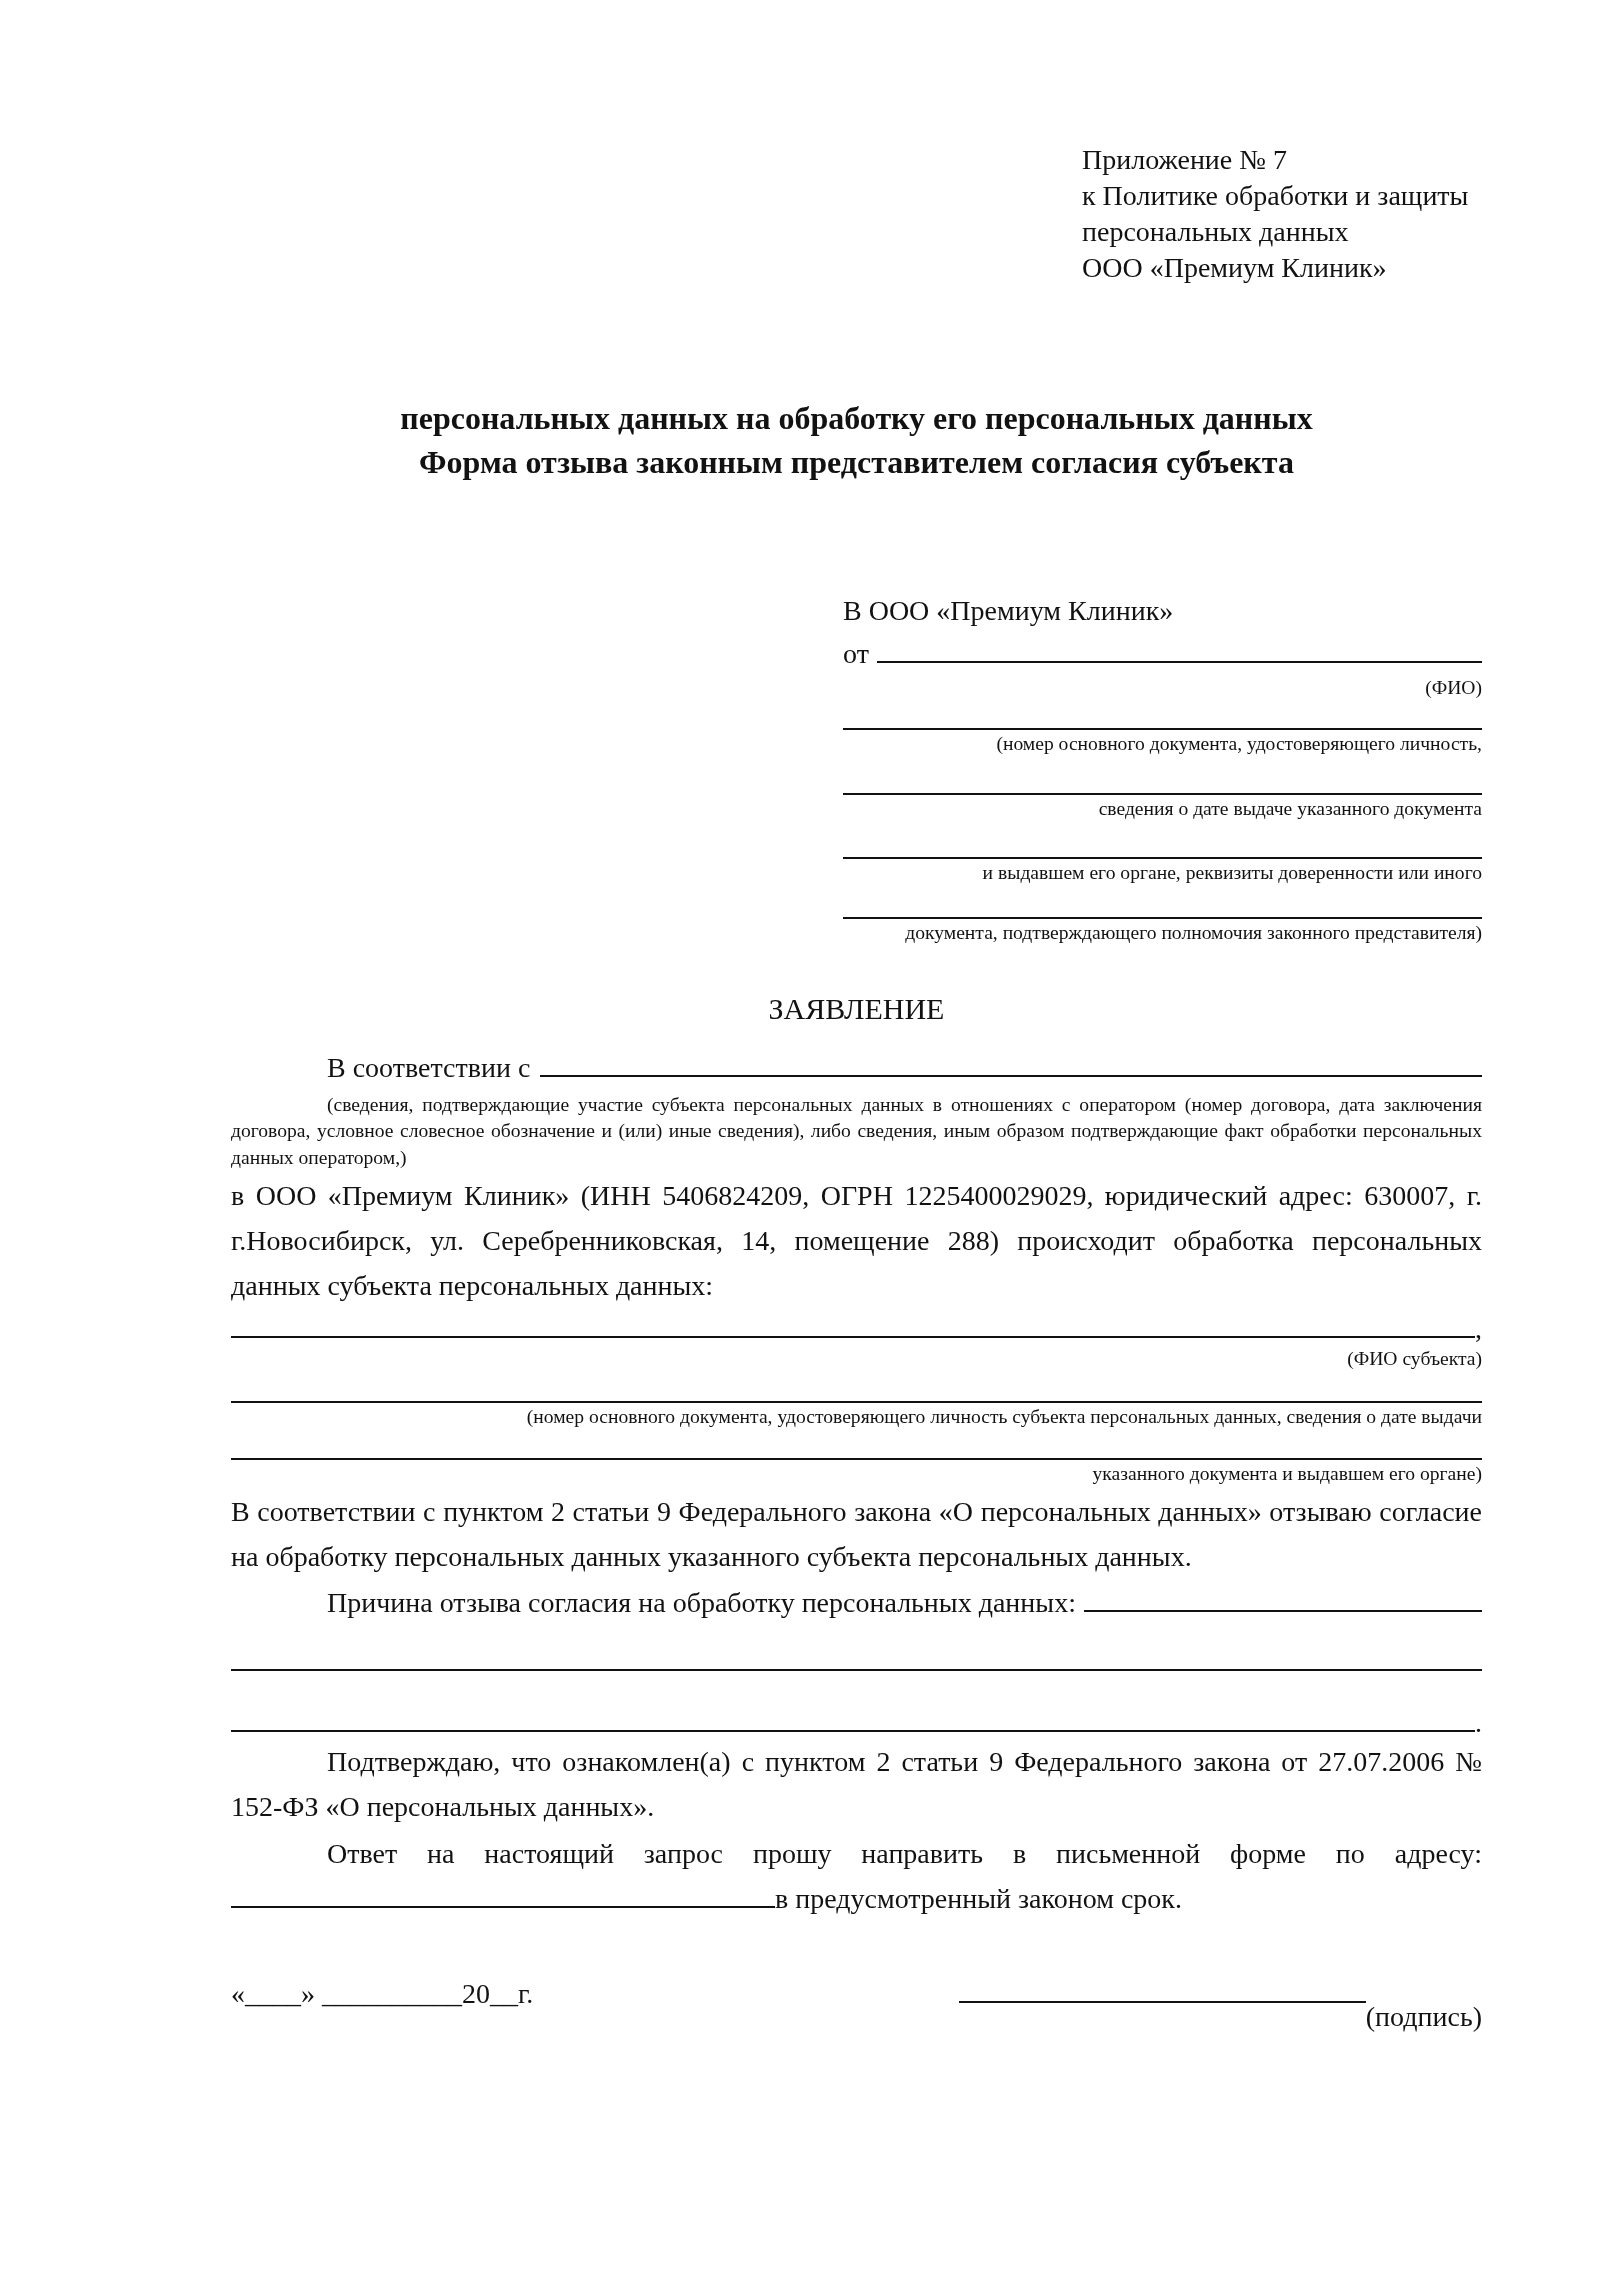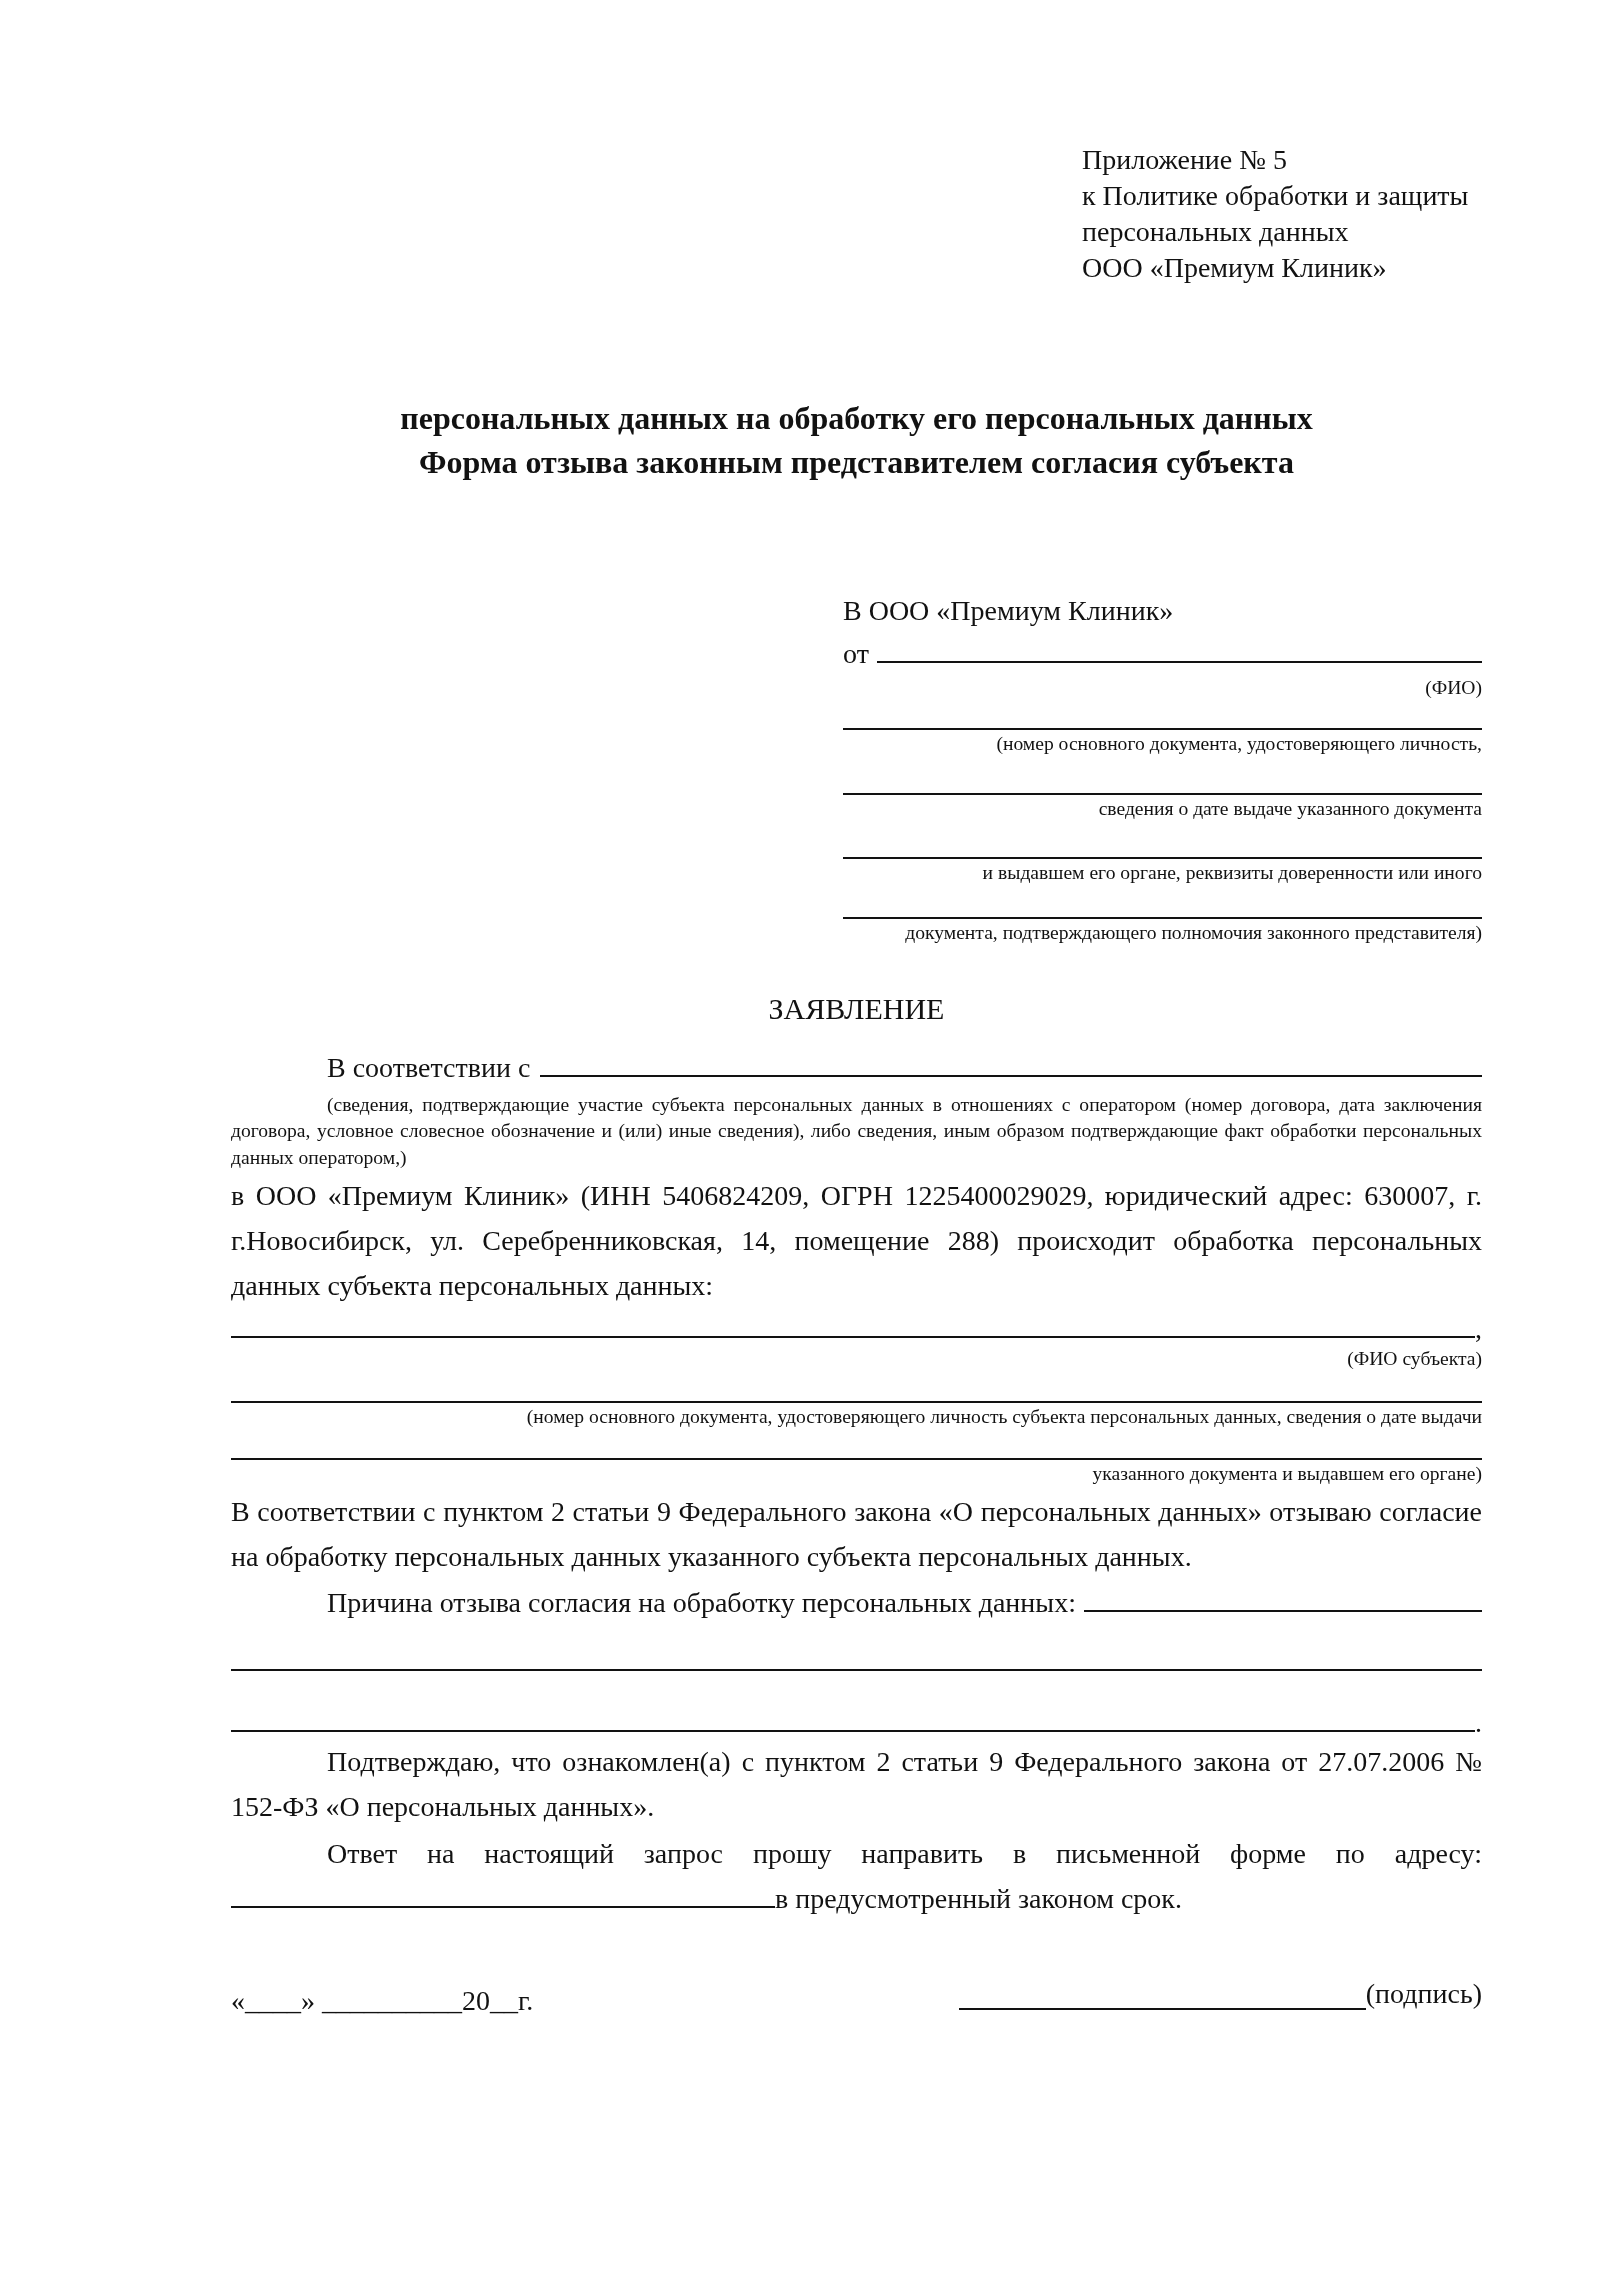--- a/index.html
+++ b/index.html
@@ -76,30 +76,30 @@
   .reply-prefix { text-align-last: justify; }
   .reply-row { line-height: 45px; }
   .fill-fixed { flex: 0 0 544px; width: 544px; height: 0; border-bottom: 2.9px solid #121212; }
   
   .footer-row {
     margin-top: 57px;
     display: flex;
     justify-content: space-between;
     align-items: baseline;
   }
-  .sig-group { display: flex; align-items: flex-end; }
+  .sig-group { display: flex; align-items: flex-start; }
   .sig-line { flex: 0 0 407px; width: 407px; height: 0; border-bottom: 2.9px solid #121212; }
 </style>
 </head>
 <body>
 
 <div class="page">
 
   <div class="header-block">
-    <div>Приложение № 5</div>
+    <div>Приложение № 7</div>
     <div>к Политике обработки и защиты</div>
     <div>персональных данных</div>
     <div>ООО «Премиум Клиник»</div>
   </div>
 
   <div class="title">
     <div>персональных данных на обработку его персональных данных</div>
     <div>Форма отзыва законным представителем согласия субъекта</div>
   </div>
 

